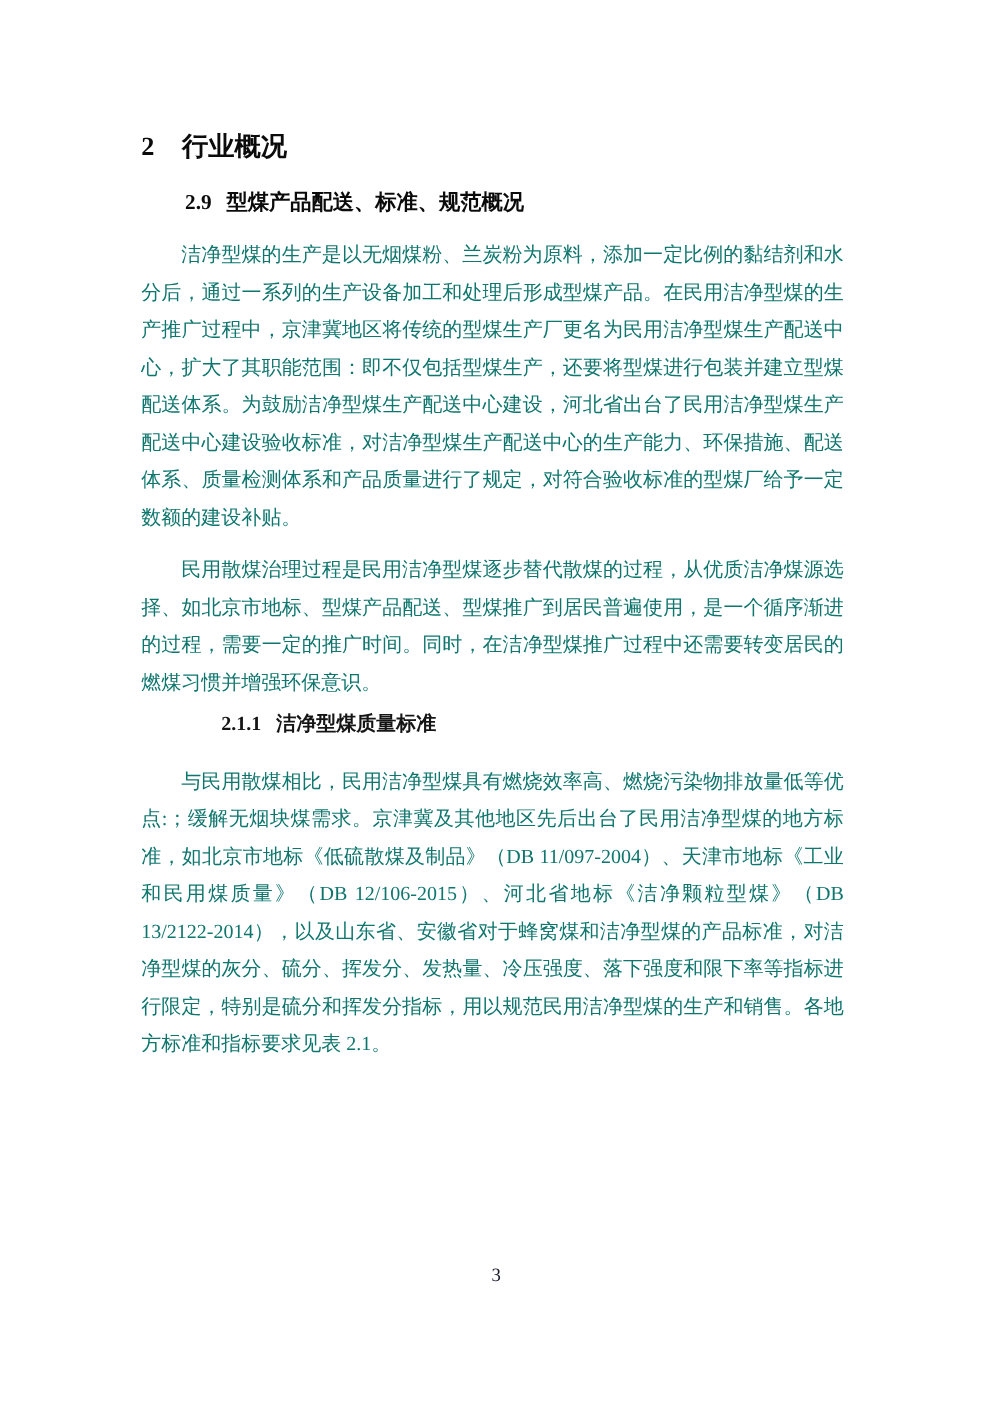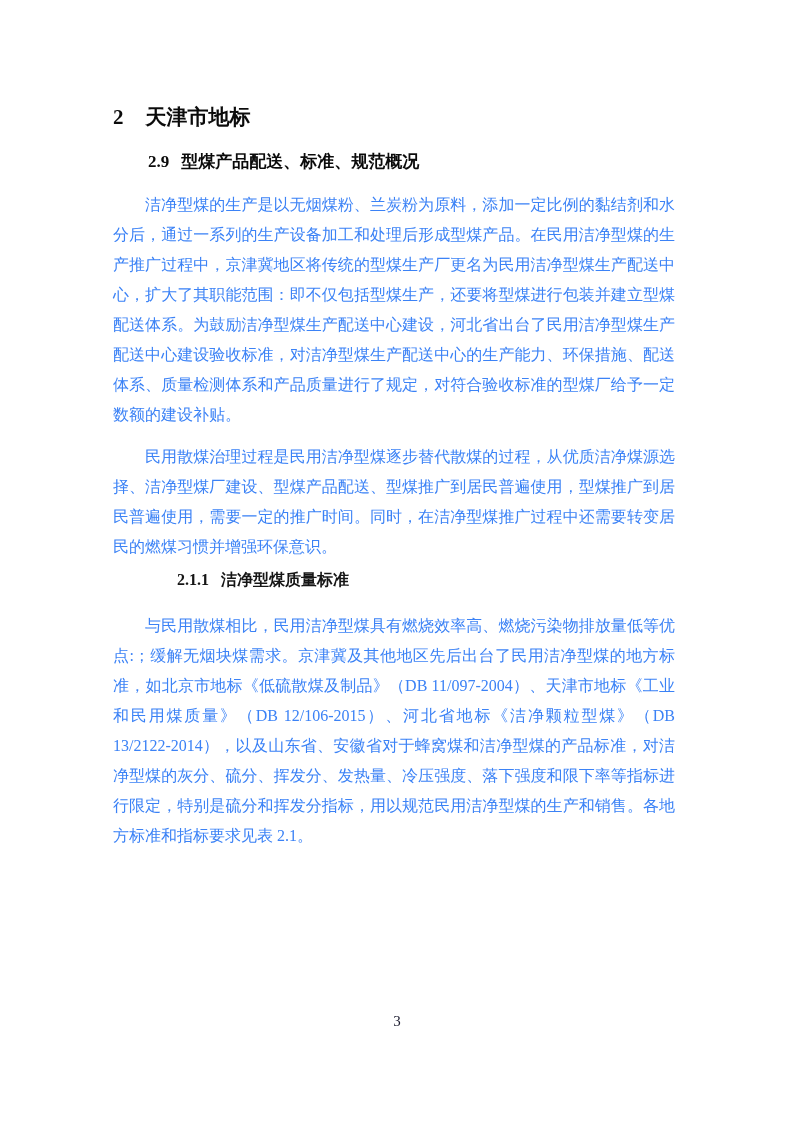--- a/index.html
+++ b/index.html
@@ -43,21 +43,21 @@
   .h2 .h2-num {
     display: inline-block;
     margin-right: 12px;
   }
   .para {
     margin: 0;
     font-size: 16px;
     line-height: 30px;
     text-align: justify;
     text-indent: 32px;
-    color: #3b82f6;
+    color: #0f766e;
   }
   .para.p1 { margin-top: 15px; }
   .para.p2 { margin-top: 6px; }
   .para.p3 { margin-top: 12px; }
   .para.p4 { margin-top: 16px; }
   .h3 {
     margin: 3px 0 0 0;
     font-size: 16px;
     line-height: 30px;
     font-weight: bold;
@@ -79,31 +79,31 @@
     color: #1a1a2e;
   }
 </style>
 </head>
 <body>
 
 <div class="page">
   <div class="content">
 
     <h1 class="h1">
-      <span class="h1-num">2</span><span>天津市地标</span>
+      <span class="h1-num">2</span><span>行业概况</span>
     </h1>
 
     <h2 class="h2">
       <span class="h2-num">2.9</span><span>型煤产品配送、标准、规范概况</span>
     </h2>
 
     <p class="para p1">洁净型煤的生产是以无烟煤粉、兰炭粉为原料，添加一定比例的黏结剂和水分后，通过一系列的生产设备加工和处理后形成型煤产品。在民用洁净型煤的生产推广过程中，京津冀地区将传统的型煤生产厂更名为民用洁净型煤生产配送中心，扩大了其职能范围：即不仅包括型煤生产，还要将型煤进行包装并建立型煤配送体系。为鼓励洁净型煤生产配送中心建设，河北省出台了民用洁净型煤生产配送中心建设验收标准，对洁净型煤生产配送中心的生产能力、环保措施、配送体系、质量检测体系和产品质量进行了规定，对符合验收标准的型煤厂给予一定数额的建设补贴。</p>
 
 
-    <p class="para p3">民用散煤治理过程是民用洁净型煤逐步替代散煤的过程，从优质洁净煤源选择、洁净型煤厂建设、型煤产品配送、型煤推广到居民普遍使用，型煤推广到居民普遍使用，需要一定的推广时间。同时，在洁净型煤推广过程中还需要转变居民的燃煤习惯并增强环保意识。</p>
+    <p class="para p3">民用散煤治理过程是民用洁净型煤逐步替代散煤的过程，从优质洁净煤源选择、如北京市地标、型煤产品配送、型煤推广到居民普遍使用，是一个循序渐进的过程，需要一定的推广时间。同时，在洁净型煤推广过程中还需要转变居民的燃煤习惯并增强环保意识。</p>
 
     <h3 class="h3">
       <span class="h3-num">2.1.1</span><span>洁净型煤质量标准</span>
     </h3>
 
     <p class="para p4">与民用散煤相比，民用洁净型煤具有燃烧效率高、燃烧污染物排放量低等优点:；缓解无烟块煤需求。京津冀及其他地区先后出台了民用洁净型煤的地方标准，如北京市地标《低硫散煤及制品》（DB 11/097-2004）、天津市地标《工业和民用煤质量》（DB 12/106-2015）、河北省地标《洁净颗粒型煤》（DB 13/2122-2014），以及山东省、安徽省对于蜂窝煤和洁净型煤的产品标准，对洁净型煤的灰分、硫分、挥发分、发热量、冷压强度、落下强度和限下率等指标进行限定，特别是硫分和挥发分指标，用以规范民用洁净型煤的生产和销售。各地方标准和指标要求见表 2.1。</p>
 
   </div>
 
   <div class="page-footer">

